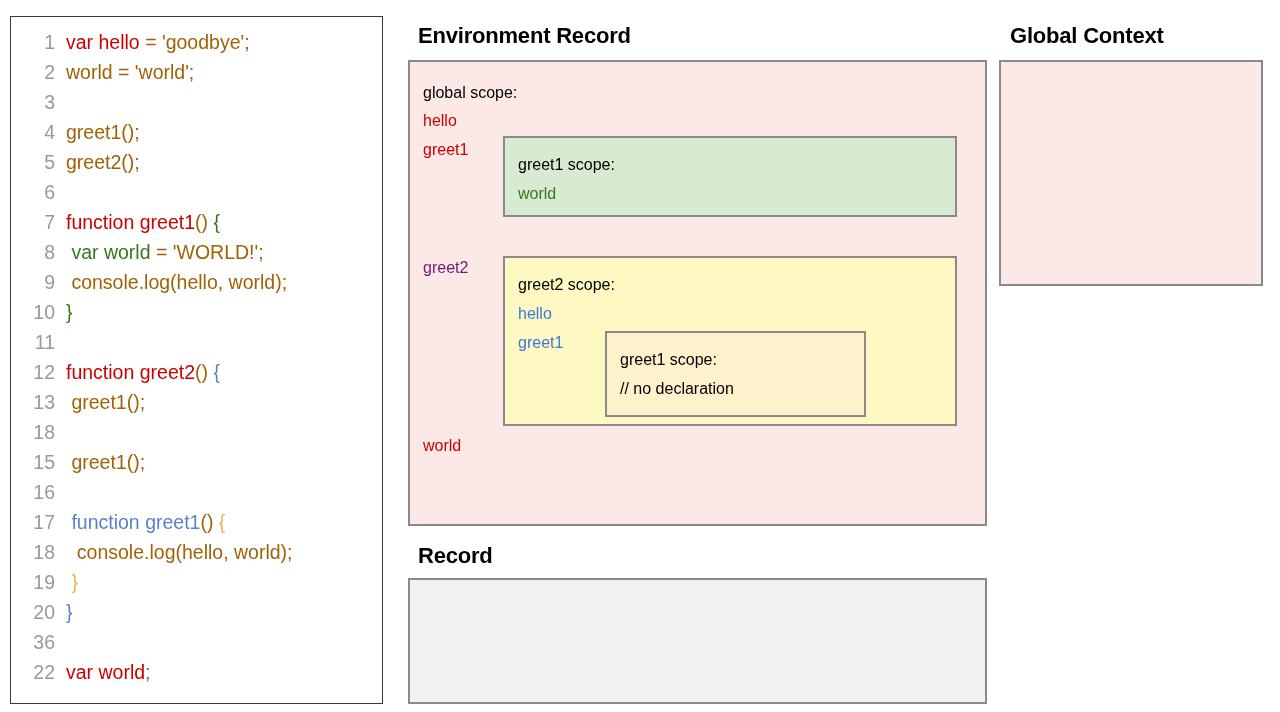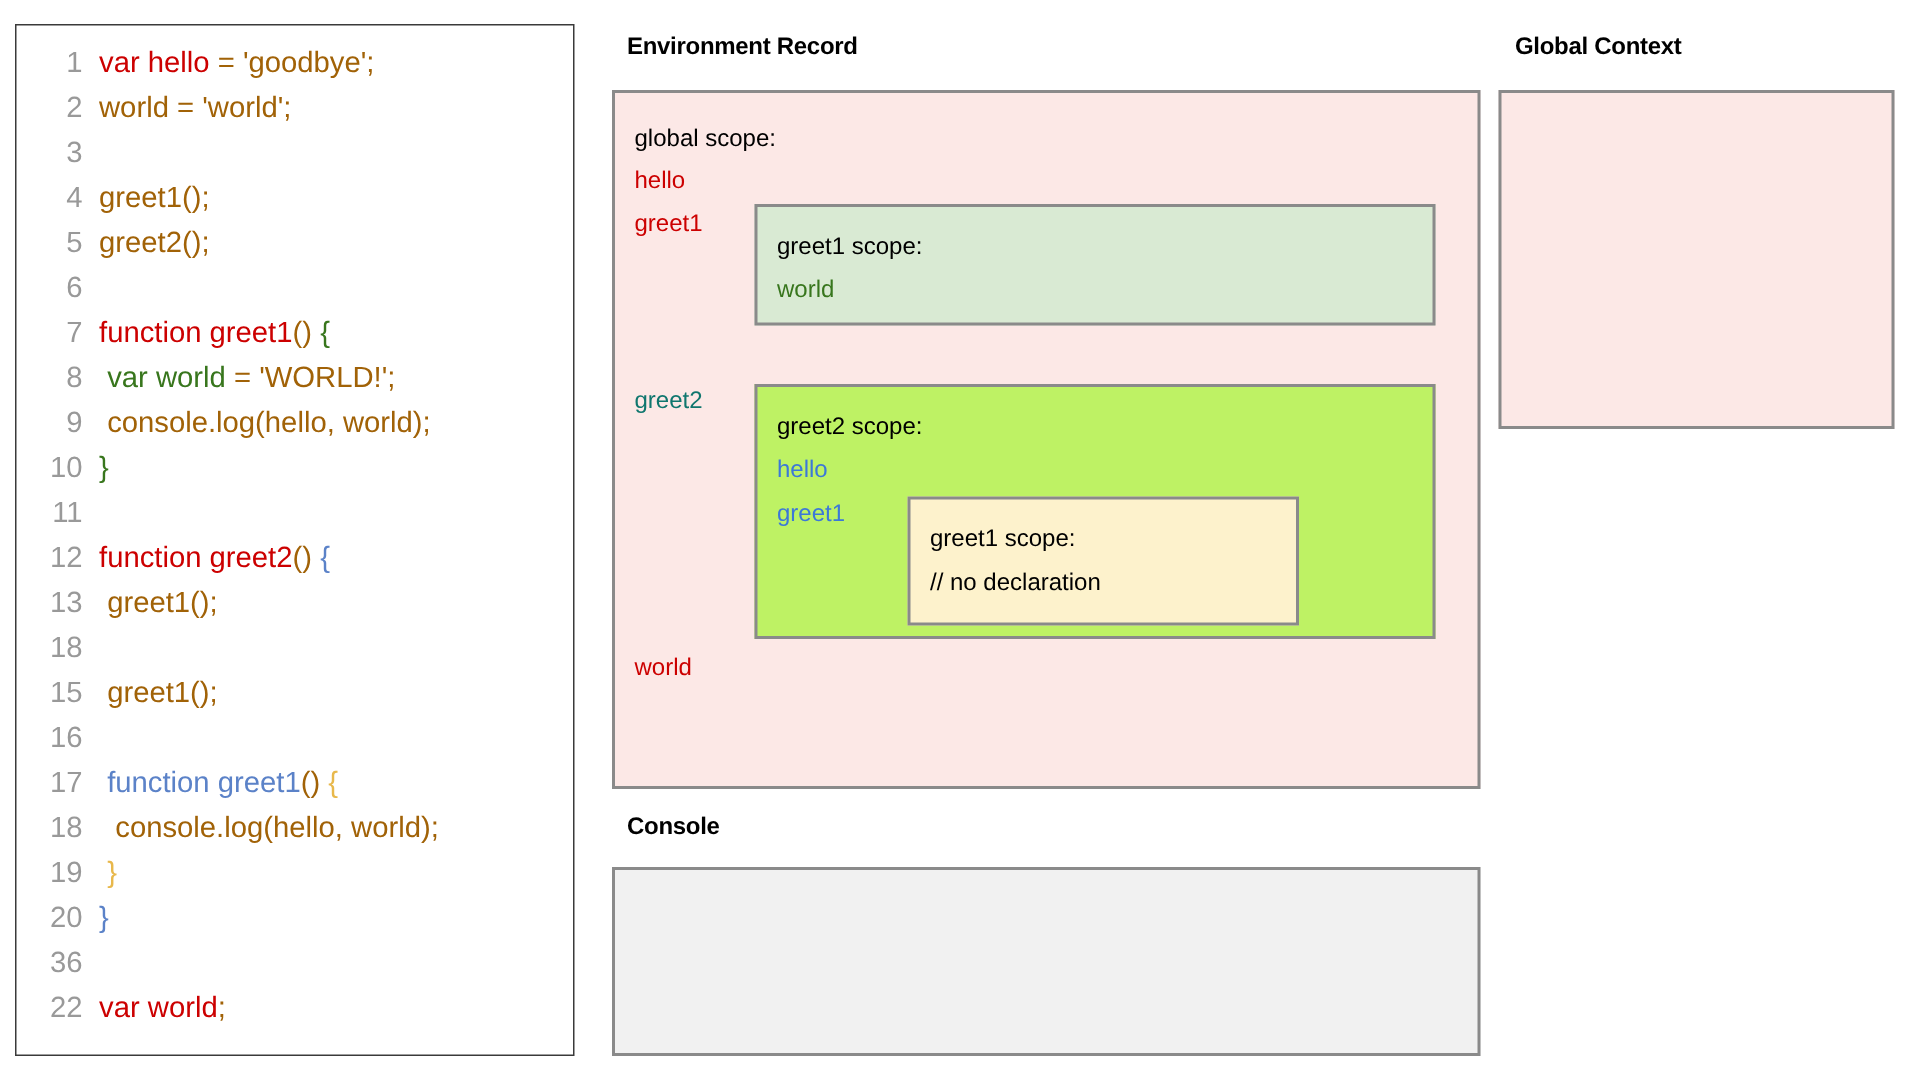--- a/index.html
+++ b/index.html
@@ -54,21 +54,21 @@
   }
   .tok-red   { color: #cc0000; }
   .tok-green { color: #38761d; }
   .tok-blue  { color: #5b82c8; }
   .tok-yellow{ color: #e8b84b; }
   .tok-black { color: #a16207; }
 
   
   .section-title {
     position: absolute;
-    font-size: 16px;
+    font-size: 22px;
     font-weight: bold;
     color: #000000;
     letter-spacing: -0.2px;
   }
   #env-title     { left: 418px; top: 23px; }
   #global-title  { left: 1010px; top: 23px; }
   #console-title { left: 418px; top: 543px; }
 
   
   #env-box {
@@ -85,21 +85,21 @@
     position: absolute;
     font-size: 16px;
     line-height: 26px;
     white-space: pre;
   }
   .scope-head { color: #000000; }
 
   #global-scope-head { left: 13px;  top: 18px; }
   #global-var-hello  { left: 13px;  top: 46px;  color: #cc0000; }
   #global-var-greet1 { left: 13px;  top: 75px;  color: #cc0000; }
-  #global-var-greet2 { left: 13px;  top: 193px; color: #0f766e; }
+  #global-var-greet2 { left: 13px;  top: 193px; color: #701a75; }
   #global-var-world  { left: 13px;  top: 371px; color: #cc0000; }
 
   
   #greet1-box {
     position: absolute;
     left: 93px;
     top: 74px;
     width: 454px;
     height: 81px;
     background: #d9ead3;
@@ -109,21 +109,21 @@
   #greet1-head  { left: 13px; top: 14px; color: #000000; }
   #greet1-world { left: 13px; top: 43px; color: #38761d; }
 
   
   #greet2-box {
     position: absolute;
     left: 93px;
     top: 194px;
     width: 454px;
     height: 170px;
-    background: #bef264;
+    background: #fef9c3;
     border: 2px solid #8a8a8a;
     box-sizing: border-box;
   }
   #greet2-head   { left: 13px; top: 14px; color: #000000; }
   #greet2-hello  { left: 13px; top: 43px; color: #3c78d8; }
   #greet2-greet1 { left: 13px; top: 72px; color: #3c78d8; }
 
   
   #greet1-inner-box {
     position: absolute;
@@ -220,15 +220,15 @@
       <div class="scope-label" id="greet1-inner-head">greet1 scope:</div>
       <div class="scope-label" id="greet1-inner-note">// no declaration</div>
     </div>
   </div>
 </div>
 
 <div class="section-title" id="global-title">Global Context</div>
 
 <div id="global-box"></div>
 
-<div class="section-title" id="console-title">Console</div>
+<div class="section-title" id="console-title">Record</div>
 
 <div id="console-box"></div>
 
 </body></html>

